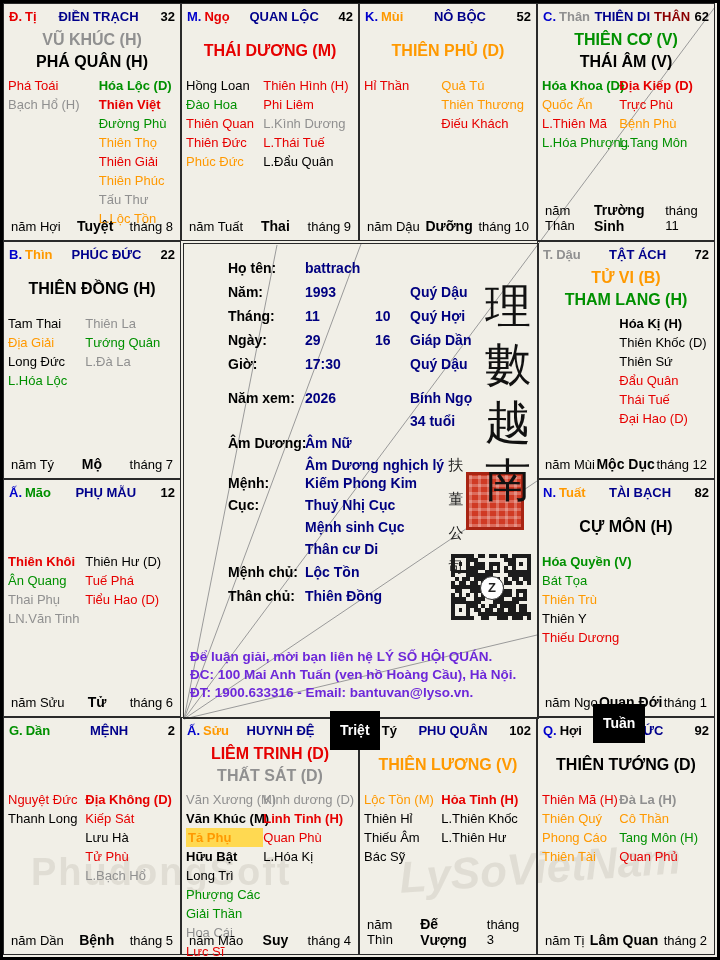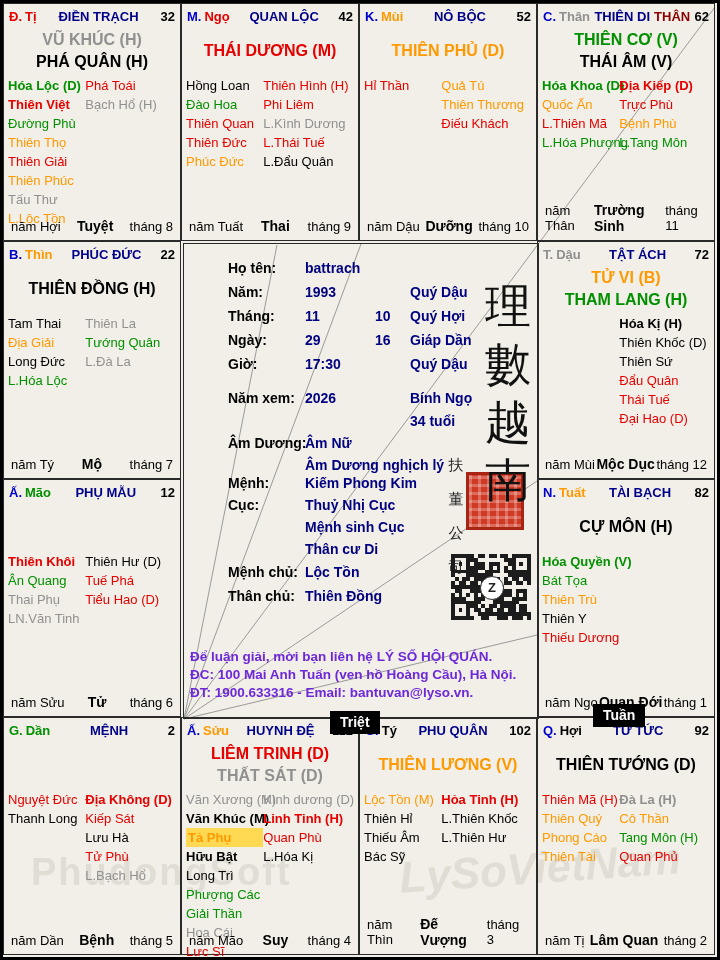--- a/index.html
+++ b/index.html
@@ -42,21 +42,21 @@
   #company span{display:block;}
   #seal{position:absolute;left:282px;top:228px;width:52px;height:52px;background:#d03a24;border:3px solid #a82413;z-index:2;
         background-image:repeating-linear-gradient(0deg,rgba(255,255,255,.25) 0 3px,rgba(0,0,0,0) 3px 8px),repeating-linear-gradient(90deg,rgba(255,255,255,.25) 0 3px,rgba(0,0,0,0) 3px 9px);}
   #qr{position:absolute;left:267px;top:310px;width:80px;height:66px;z-index:3;}
   #qr .qrow{display:flex;}
   #qr .m{width:3.8px;height:3.88px;}
   #qr .m.on{background:#1c1c1c;}
   #qrlogo{position:absolute;left:29px;top:22px;width:22px;height:22px;border-radius:50%;background:#fff;border:1px solid #333;
           text-align:center;font-size:13px;font-weight:bold;line-height:22px;color:#222;}
   
-  .tag{position:absolute;background:#000;color:#fff;font-weight:bold;font-size:14px;line-height:23px;z-index:6;padding:0 10px;}
+  .tag{position:absolute;background:#000;color:#fff;font-weight:bold;font-size:14px;line-height:23px;z-index:6;padding:8px 10px;}
   
   .wm{position:absolute;color:rgba(80,70,50,.10);font-weight:bold;z-index:1;pointer-events:none;white-space:nowrap;}
   #wm-left{left:28px;top:848px;font-size:38px;letter-spacing:2px;}
   #wm-right{left:396px;top:840px;font-size:44px;font-style:italic;transform:rotate(-4deg);}
 </style>
 </head>
 <body>
 
 <div id="chart">
 
@@ -76,33 +76,33 @@
         <span class="stem c-red">Đ.</span>
         <span class="branch c-red">Tị</span>
         <span class="pname-wrap"><span class="pname">ĐIỀN TRẠCH</span></span>
         <span class="pnum">32</span>
       </div>
       <div class="mains">
         <span class="star c-gray">VŨ KHÚC (H)</span>
         <span class="star c-black">PHÁ QUÂN (H)</span>
       </div>
       <div class="cols">
+        <div class="col right">
+          <span class="star c-red">Phá Toái</span>
+          <span class="star c-gray">Bạch Hổ (H)</span>
+        </div>
         <div class="col left">
           <span class="star c-green bold">Hóa Lộc (D)</span>
           <span class="star c-red bold">Thiên Việt</span>
           <span class="star c-green">Đường Phù</span>
           <span class="star c-orange">Thiên Thọ</span>
           <span class="star c-red">Thiên Giải</span>
           <span class="star c-orange">Thiên Phúc</span>
           <span class="star c-gray">Tấu Thư</span>
           <span class="star c-orange">L.Lộc Tồn</span>
-        </div>
-        <div class="col right">
-          <span class="star c-red">Phá Toái</span>
-          <span class="star c-gray">Bạch Hổ (H)</span>
         </div>
       </div>
       <div class="pfoot">
         <span class="fy">năm Hợi</span>
         <span class="stage">Tuyệt</span>
         <span class="fm">tháng 8</span>
       </div>
     </div>
   <div class="palace" style="left:178px;top:0">
       <div class="phead">

